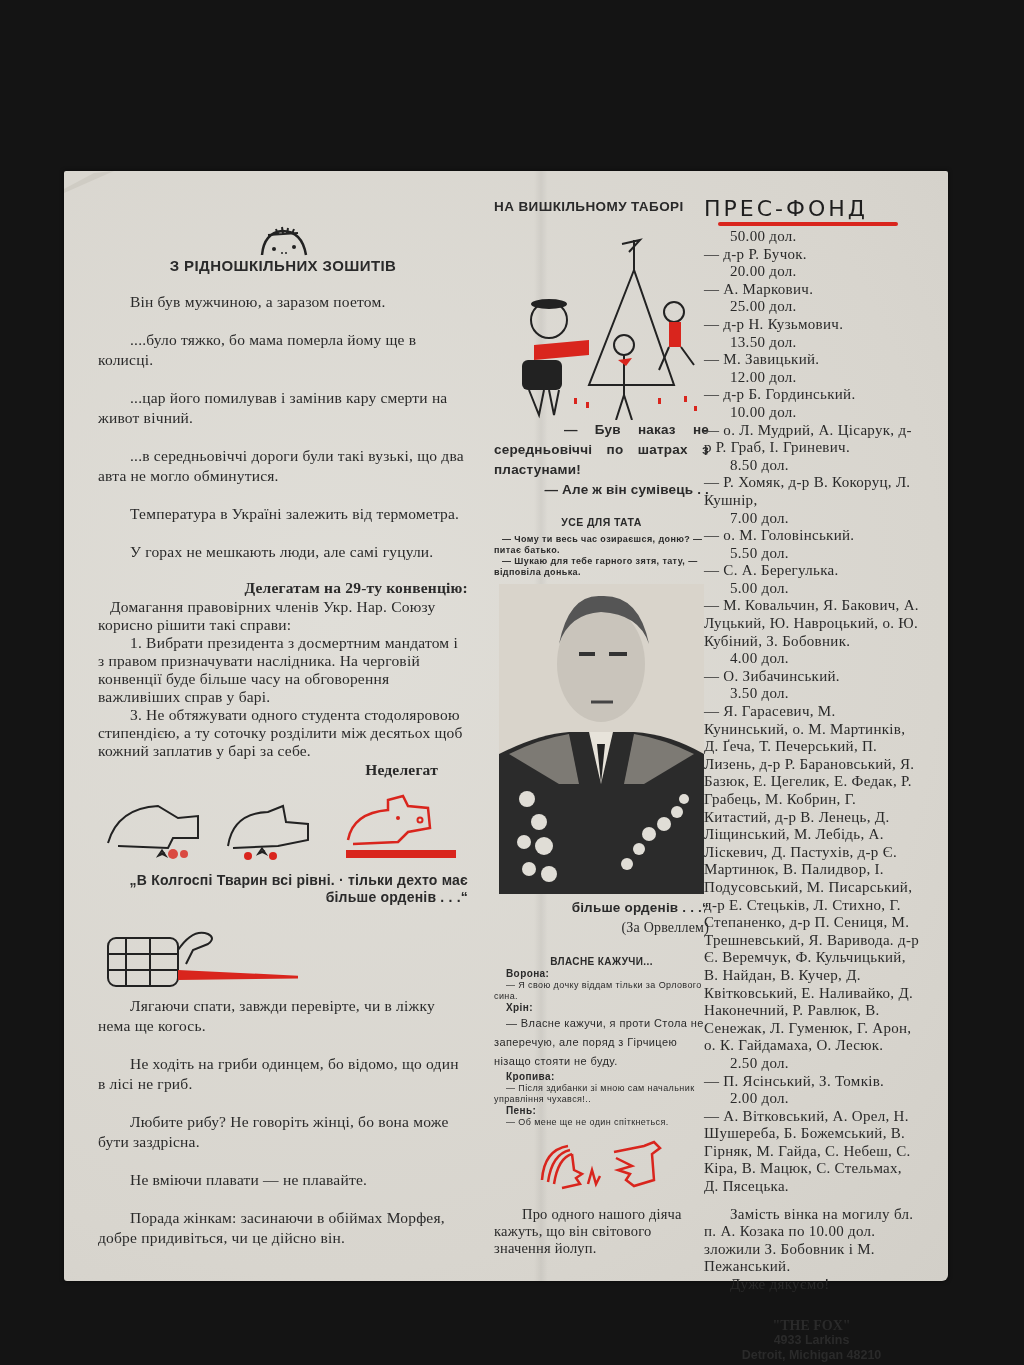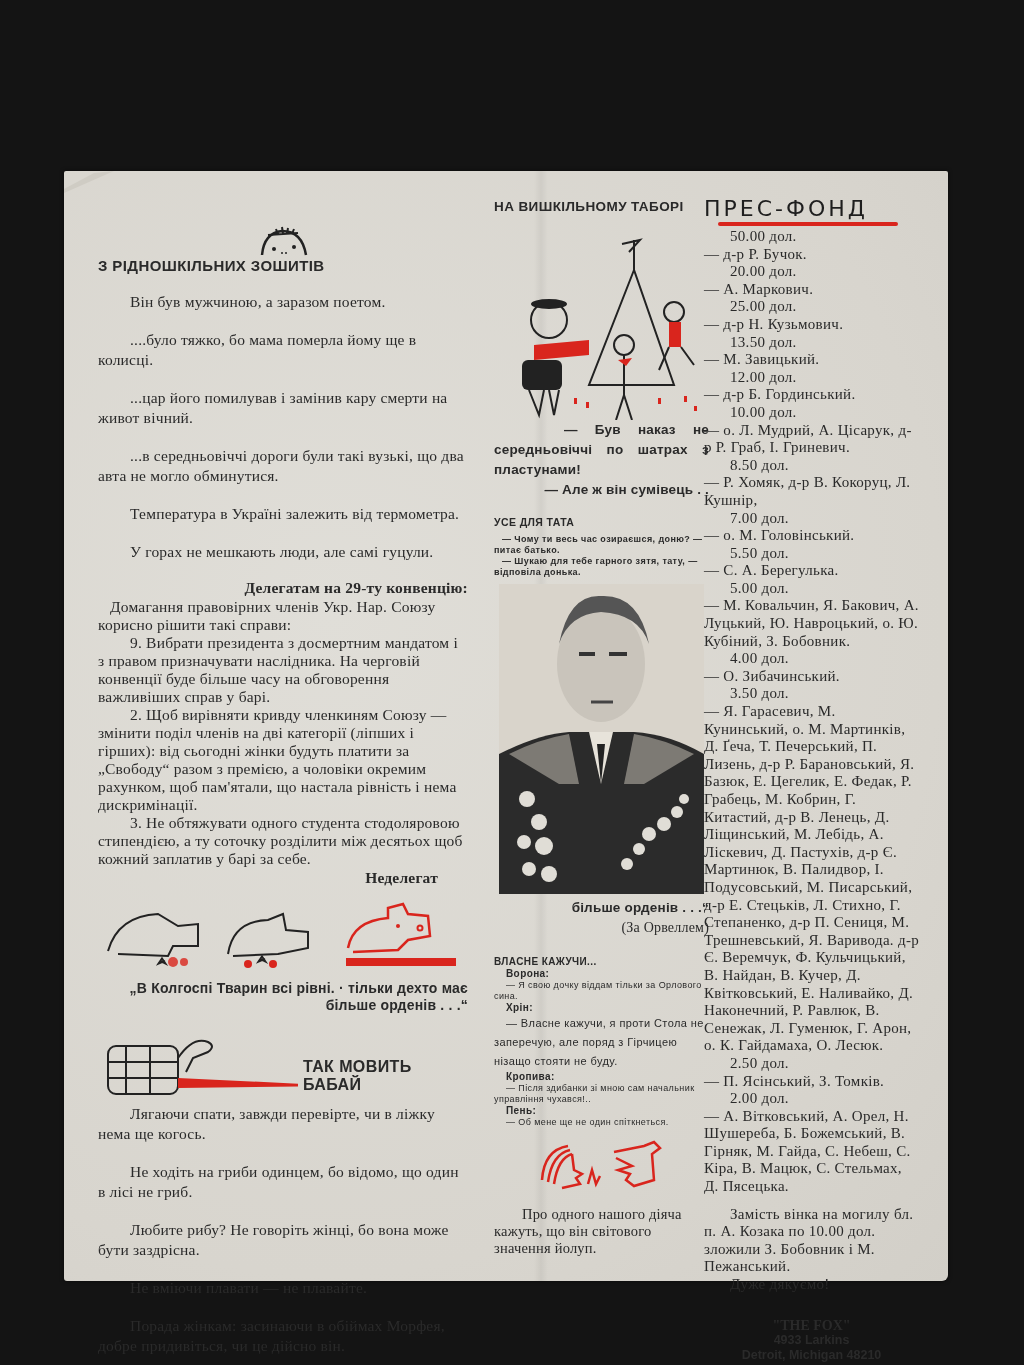--- a/index.html
+++ b/index.html
@@ -10,26 +10,26 @@
   .fold{position:absolute;left:470px;top:0;width:14px;height:100%;background:linear-gradient(90deg,rgba(0,0,0,0),rgba(0,0,0,.05),rgba(0,0,0,0));}
   .tear{position:absolute;left:0;top:0;width:50px;height:22px;background:#cfccc4;clip-path:polygon(0 18px,0 100%,100% 0,60% 2px);}
   .col{position:absolute;}
   .colA{left:34px;top:52px;width:370px;}
   .colB{left:430px;top:28px;width:215px;}
   .colC{left:640px;top:25px;width:215px;}
   p{margin:0;}
   .t{font-size:15.5px;line-height:20px;letter-spacing:.2px;}
   .ind{text-indent:32px;}
   .gap{margin-top:18px;}
-  .h1{font-family:"Liberation Sans","DejaVu Sans",sans-serif;font-weight:bold;font-size:15px;letter-spacing:.4px;}
+  .h1{font-family:"Liberation Sans","DejaVu Sans",sans-serif;font-weight:bold;font-size:15px;text-align:center;letter-spacing:.4px;}
   .bold{font-weight:bold;text-align:right;}
   .sans{font-family:"Liberation Sans","DejaVu Sans",sans-serif;}
   .small{font-size:10px;line-height:12px;font-family:"Liberation Sans","DejaVu Sans",sans-serif;font-weight:bold;letter-spacing:.4px;}
   .right{text-align:right;}
-  .center{}
+  .center{text-align:center;}
   .face{display:block;margin:0 auto;}
   .photo{width:205px;height:310px;margin:6px auto 0;background:#ddd8cf;position:relative;overflow:hidden;}
   .fund{font-size:15px;line-height:17.6px;letter-spacing:.3px;}
   .fund .amt{padding-left:26px;display:block;}
   .fox{font-family:"Liberation Sans","DejaVu Sans",sans-serif;font-weight:bold;font-size:12.5px;line-height:15px;text-align:center;margin-top:24px;}
 </style>
 </head>
 <body>
 
 <div class="paper">
@@ -48,22 +48,21 @@
     <p class="h1">З РІДНОШКІЛЬНИХ ЗОШИТІВ</p>
     <p class="t ind gap">Він був мужчиною, а заразом поетом.</p>
     <p class="t ind gap">....було тяжко, бо мама померла йому ще в колисці.</p>
     <p class="t ind gap">...цар його помилував і замінив кару смерти на живот вічний.</p>
     <p class="t ind gap">...в середньовіччі дороги були такі вузькі, що два авта не могло обминутися.</p>
     <p class="t ind gap">Температура в Україні залежить від термометра.</p>
     <p class="t ind gap">У горах не мешкають люди, але самі гуцули.</p>
 
     <p class="t ind bold gap" style="margin-top:16px">Делегатам на 29-ту конвенцію:</p>
     <p class="t" style="text-indent:12px;line-height:18px">Домагання правовірних членів Укр. Нар. Союзу корисно рішити такі справи:</p>
-    <p class="t ind" style="line-height:18px">9. Вибрати президента з досмертним мандатом і з правом призначувати наслідника. На черговій конвенції буде більше часу на обговорення важливіших справ у барі.</p>
-    <p class="t ind" style="line-height:18px">2. Щоб вирівняти кривду членкиням Союзу — змінити поділ членів на дві категорії (ліпших і гірших): від сьогодні жінки будуть платити за „Свободу“ разом з премією, а чоловіки окремим рахунком, щоб пам'ятали, що настала рівність і нема дискримінації.</p>
+    <p class="t ind" style="line-height:18px">1. Вибрати президента з досмертним мандатом і з правом призначувати наслідника. На черговій конвенції буде більше часу на обговорення важливіших справ у барі.</p>
     <p class="t ind" style="line-height:18px">3. Не обтяжувати одного студента стодоляровою стипендією, а ту соточку розділити між десятьох щоб кожний заплатив у барі за себе.</p>
     <p class="t bold right" style="margin-right:30px">Неделегат</p>
 
     <svg width="370" height="84" viewBox="0 0 370 84" style="display:block;margin-top:8px">
       <path d="M10 55 Q20 20 60 18 L80 30 L100 28 L100 50 L75 50 L70 60 L20 58" fill="none" stroke="#222" stroke-width="2"></path>
       <path d="M60 68 l4 -6 l4 6 l-6 -3 h5z" fill="none" stroke="#222" stroke-width="1.5"></path>
       <circle cx="75" cy="66" r="5" fill="#d9251d" opacity=".8"></circle>
         <circle cx="86" cy="66" r="4" fill="#d9251d" opacity=".8"></circle>
       <path d="M130 58 Q135 25 170 24 L185 18 L188 34 L210 36 L210 52 L180 58 L135 60" fill="none" stroke="#222" stroke-width="2"></path>
       <circle cx="150" cy="68" r="4" fill="#d9251d"></circle>
@@ -76,21 +75,20 @@
     </svg>
     <p class="t bold sans" style="font-size:14px;line-height:17px">„В Колгоспі Тварин всі рівні. · тільки дехто має більше орденів . . .“</p>
 
     <div style="position:relative;height:72px;margin-top:14px">
       <svg width="200" height="72" viewBox="0 0 200 72" style="position:absolute;left:0;top:0">
         <rect x="10" y="18" width="70" height="48" rx="8" fill="none" stroke="#222" stroke-width="2"></rect>
         <path d="M10 34 H80 M10 50 H80 M28 18 V66 M52 18 V66" stroke="#222" stroke-width="2"></path>
         <path d="M80 30 Q95 8 110 14 Q118 18 110 24 L95 30 L88 44" fill="none" stroke="#222" stroke-width="2"></path>
         <path d="M80 50 L250 58 L80 60 Z" fill="#d9251d"></path>
       </svg>
-      <p class="h1" style="position:absolute;left:205px;top:30px;font-size:16px">ТАК МОВИТЬ БАБАЙ</p>
     </div>
     <p class="t ind" style="margin-top:4px">Лягаючи спати, завжди перевірте, чи в ліжку нема ще когось.</p>
     <p class="t ind gap">Не ходіть на гриби одинцем, бо відомо, що один в лісі не гриб.</p>
     <p class="t ind gap">Любите рибу? Не говоріть жінці, бо вона може бути заздрісна.</p>
     <p class="t ind gap">Не вміючи плавати — не плавайте.</p>
     <p class="t ind gap">Порада жінкам: засинаючи в обіймах Морфея, добре придивіться, чи це дійсно він.</p>
 
   </div>
 
   <div class="col colB">

